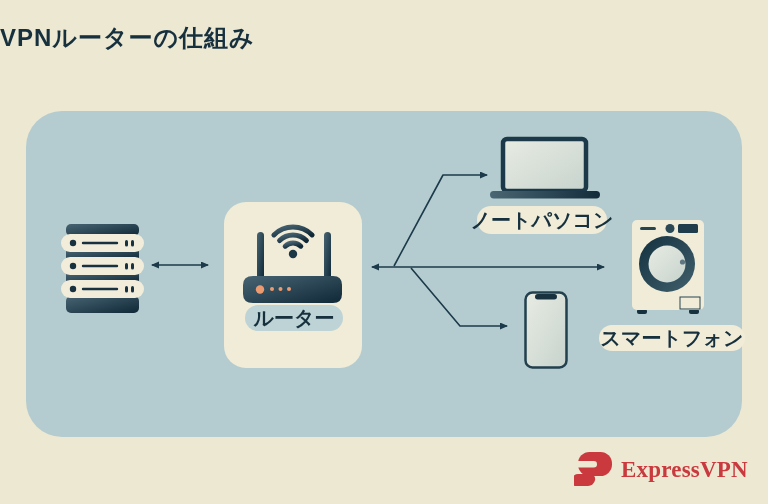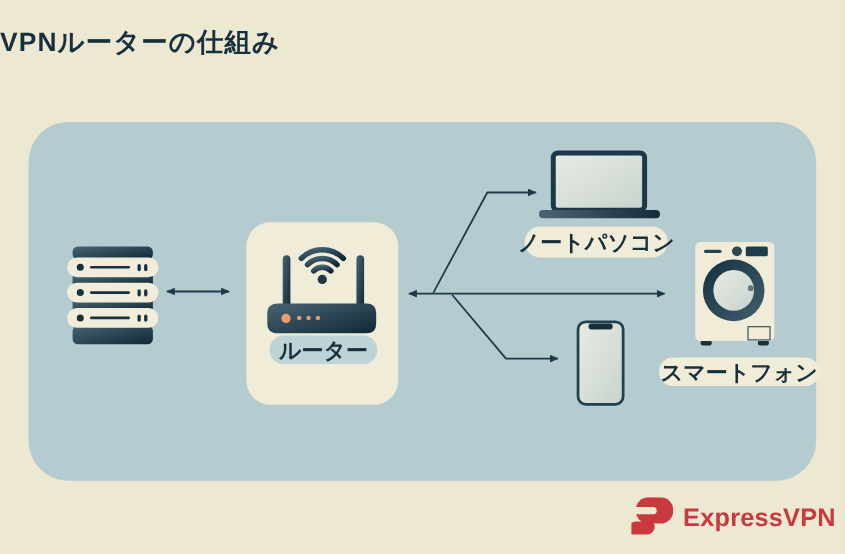--- a/index.html
+++ b/index.html
@@ -14,21 +14,21 @@
   .panel{position:absolute;left:26px;top:111px;width:716px;height:326px;
          background:var(--panel);border-radius:36px;}
   .abs{position:absolute;}
   .pill{position:absolute;display:flex;align-items:center;justify-content:center;
         background:var(--pill-cream);border-radius:14px;color:var(--ink);
         font-size:20px;font-weight:700;white-space:nowrap;}
   .pill.blue{background:var(--pill-blue);}
   .router-box{position:absolute;left:224px;top:202px;width:138px;height:166px;
               background:var(--pill-cream);border-radius:22px;}
   .logo{position:absolute;left:574px;top:452px;display:flex;align-items:center;gap:9px;}
-  .logo-text{font-family:Liberation Sans, sans-serif;font-size:23px;
+  .logo-text{font-family:Liberation Serif, serif;font-size:23px;
              font-weight:600;color:var(--brand-red);letter-spacing:0.2px;}
   svg{display:block;}
 </style>
 </head>
 <body>
 
 <div class="stage">
 
   <svg width="0" height="0" style="position:absolute" aria-hidden="true">
     <defs>

